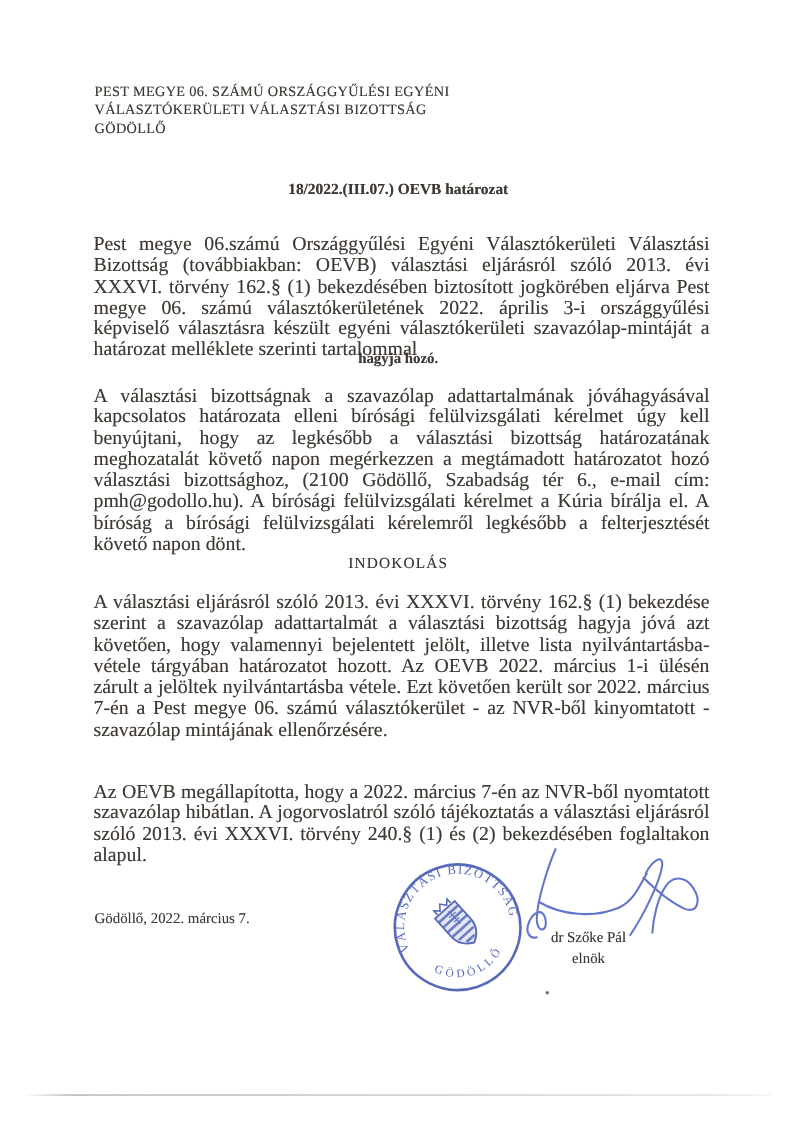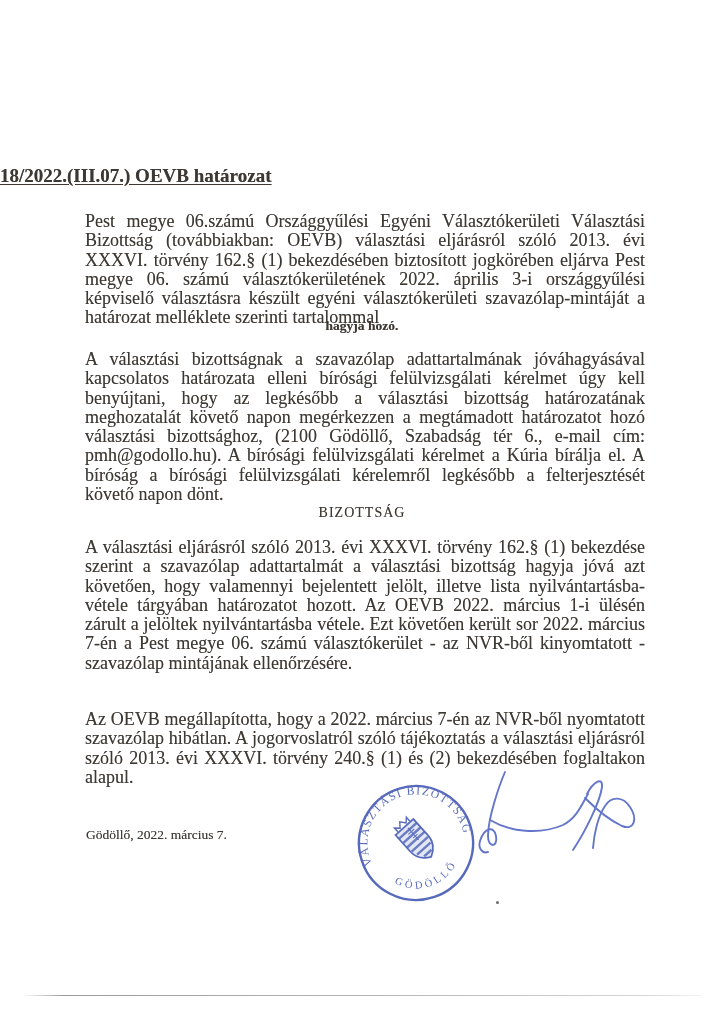--- a/index.html
+++ b/index.html
@@ -17,22 +17,22 @@
     color:var(--ink);
     overflow:hidden;
   }
   .letterhead{
     position:absolute;left:86px;top:74px;
     font-size:13px;line-height:17px;letter-spacing:.3px;
     text-shadow:0 0 .5px rgba(70,64,58,.55);
   }
   .doc-title{
     position:absolute;left:0;top:165px;width:100%;
-    font-weight:bold;font-size:19px;
-    text-decoration:underline;text-underline-offset:2px;
+    text-align:center;font-weight:bold;font-size:14px;
+    text-underline-offset:2px;
     text-shadow:0 0 .5px rgba(50,45,40,.6);
   }
   .body-block{
     position:absolute;left:85px;width:560px;
     font-size:18px;line-height:19.3px;text-align:justify;
     text-shadow:0 0 .5px rgba(70,64,58,.5);
   }
   .centered-bold{
     position:absolute;left:0;width:100%;text-align:center;
     font-weight:bold;font-size:13.5px;
@@ -70,32 +70,37 @@
   .stamp-text{
     font-family:"Liberation Serif","DejaVu Serif",serif;
     fill:var(--stamp-blue);
   }
 </style>
 </head>
 <body>
 
 <div class="page">
 
+  <div class="letterhead">
+    <div>PEST MEGYE 06. SZÁMÚ ORSZÁGGYŰLÉSI EGYÉNI</div>
+    <div>VÁLASZTÓKERÜLETI VÁLASZTÁSI BIZOTTSÁG</div>
+    <div>GÖDÖLLŐ</div>
+  </div>
 
   <div class="doc-title">18/2022.(III.07.) OEVB határozat</div>
 
   <div class="body-block" style="top:212px;">Pest megye 06.számú Országgyűlési Egyéni Választókerületi Választási Bizottság (továbbiakban: OEVB) választási eljárásról szóló 2013. évi XXXVI. törvény 162.§ (1) bekezdésében biztosított jogkörében eljárva Pest megye 06. számú választókerületének 2022. április 3-i országgyűlési képviselő választásra készült egyéni választókerületi szavazólap-mintáját a határozat melléklete szerinti tartalommal</div>
 
   <div class="centered-bold" style="top:318px;">hagyja hozó.</div>
 
   <div class="body-block" style="top:350px;">
     <div>A választási bizottságnak a szavazólap adattartalmának jóváhagyásával kapcsolatos határozata elleni bírósági felülvizsgálati kérelmet úgy kell benyújtani, hogy az legkésőbb a választási bizottság határozatának meghozatalát követő napon megérkezzen a megtámadott határozatot hozó választási bizottsághoz, (2100 Gödöllő, Szabadság tér 6., e-mail cím: pmh@godollo.hu). A bírósági felülvizsgálati kérelmet a Kúria bírálja el. A bíróság a bírósági felülvizsgálati kérelemről legkésőbb a felterjesztését követő napon dönt.</div>
   </div>
 
-  <div class="section-heading" style="top:505px;">BIZOTTSÁG</div>
+  <div class="section-heading" style="top:505px;">INDOKOLÁS</div>
 
   <div class="body-block" style="top:538px;">A választási eljárásról szóló 2013. évi XXXVI. törvény 162.§ (1) bekezdése szerint a szavazólap adattartalmát a választási bizottság hagyja jóvá azt követően, hogy valamennyi bejelentett jelölt, illetve lista nyilvántartásba-vétele tárgyában határozatot hozott. Az OEVB 2022. március 1-i ülésén zárult a jelöltek nyilvántartásba vétele.  Ezt követően került sor 2022. március 7-én a Pest megye 06. számú választókerület - az NVR-ből kinyomtatott - szavazólap mintájának ellenőrzésére.</div>
 
   <div class="body-block" style="top:666px;margin-top:44px;">Az OEVB megállapította, hogy a 2022. március 7-én az NVR-ből nyomtatott szavazólap hibátlan. A jogorvoslatról szóló tájékoztatás a választási eljárásról szóló 2013. évi XXXVI. törvény 240.§ (1) és (2) bekezdésében foglaltakon alapul.</div>
 
   <div class="date-line">Gödöllő, 2022. március 7.</div>
 
   <div class="stamp-wrap">
     <svg width="134" height="134" viewBox="0 0 134 134">
       <defs>
@@ -125,18 +130,22 @@
     <svg width="215" height="125" viewBox="0 0 215 125">
       <g fill="none" stroke="#4a5fc0" stroke-width="1.9" stroke-linecap="round" opacity="0.85">
         <path d="M 70,14 C 64,28 53,60 53,78 C 53,90 63,90 61,78 C 59,67 49,70 45,83 C 43,90 47,96 53,94"></path>
         <path d="M 55,62 C 75,74 105,77 128,67 C 142,60 147,46 153,36"></path>
         <path d="M 152,36 C 158,24 168,18 167,29 C 165,44 150,74 138,92"></path>
         <path d="M 150,40 C 160,50 174,62 187,68 C 199,73 203,61 195,49 C 188,38 176,38 170,48 C 163,58 159,76 158,90"></path>
       </g>
     </svg>
   </div>
 
+  <div class="signer">
+    <div>dr Szőke Pál</div>
+    <div>elnök</div>
+  </div>
 
   <div class="ink-dot"></div>
 
   <div class="scan-line"></div>
 
 </div>
 
 </body></html>

